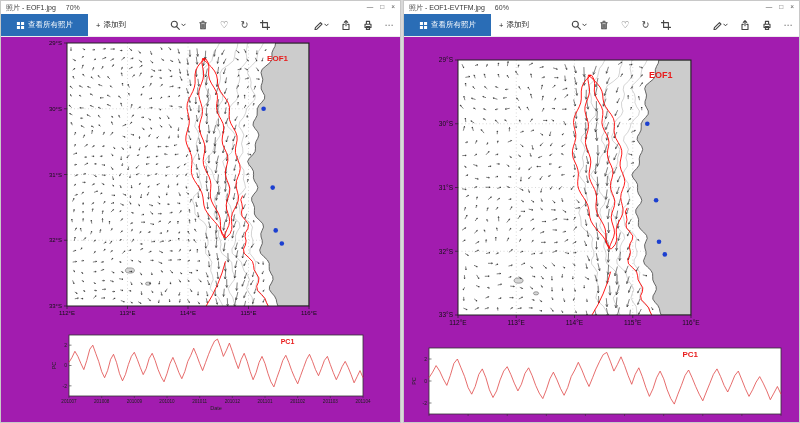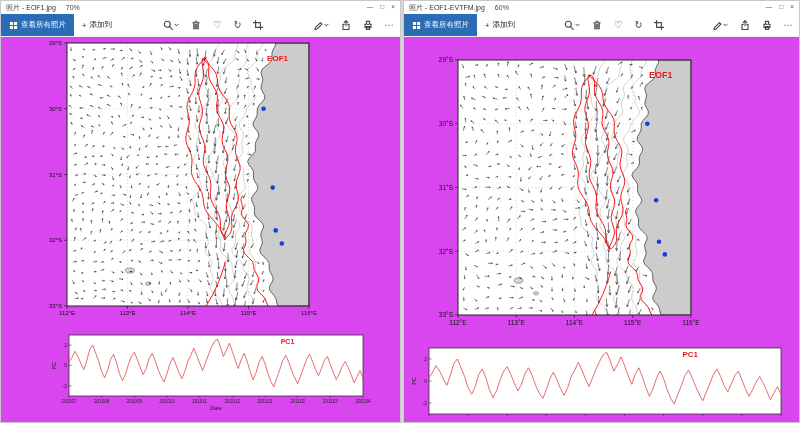--- a/index.html
+++ b/index.html
@@ -5,26 +5,26 @@
   *{box-sizing:border-box}
   html,body{margin:0;padding:0}
   body{width:800px;height:423px;background:#d9d9d9;font-family:"Liberation Sans","DejaVu Sans",sans-serif;position:relative;overflow:hidden}
   .window{position:absolute;top:0;bottom:0;background:#fff;border:1px solid #c8c8c8;display:flex;flex-direction:column}
   #win-left{left:0;width:401px}
   #win-right{left:403px;width:397px}
   .titlebar{height:13px;flex:0 0 13px;display:flex;align-items:center;padding:0 5px;font-size:7px;color:#333;background:#fff;white-space:nowrap}
   .zoom-level{margin-left:10px;color:#444}
   .win-controls{margin-left:auto;display:flex;gap:7px;color:#555;font-size:6.5px;line-height:1}
   .toolbar{height:23px;flex:0 0 23px;display:flex;align-items:stretch;background:#fff;border-bottom:1px solid #ececec}
-  .view-all{display:flex;align-items:center;gap:3px;border:none;background:#2a6db6;color:#fff;font-size:7.5px;padding:0 8px;font-family:Liberation Serif, serif;white-space:nowrap;cursor:pointer}
+  .view-all{display:flex;align-items:center;gap:3px;border:none;background:#2a6db6;color:#fff;font-size:7.5px;padding:0 15px;font-family:Liberation Serif, serif;white-space:nowrap;cursor:pointer}
   .tb-btn{display:flex;align-items:center;gap:3px;border:none;background:none;color:#222;font-size:7.5px;padding:0 8px;font-family:inherit;white-space:nowrap;cursor:pointer}
   .tb-ic{display:flex;align-items:center;gap:1px;border:none;background:none;color:#444;padding:0 6px;font-size:9px;font-family:inherit;cursor:pointer}
   .glyph{font-size:9.5px;line-height:1}
   .spacer{flex:1}
-  .content{flex:1;position:relative;background:#d946ef;overflow:hidden}
+  .content{flex:1;position:relative;background:#a21caf;overflow:hidden}
   svg.fig{position:absolute;left:0;top:0}
   svg.ic{width:10px;height:10px;stroke:#444;fill:none;stroke-width:1.1;stroke-linecap:round;stroke-linejoin:round}
   svg.chev{width:5px;height:4px;stroke:#444;fill:none;stroke-width:1}
   .view-all svg.ic{stroke:none;fill:#fff;width:9px;height:9px}
 </style>
 </head>
 <body>
 
 <section class="window" id="win-left">
   <header class="titlebar">

